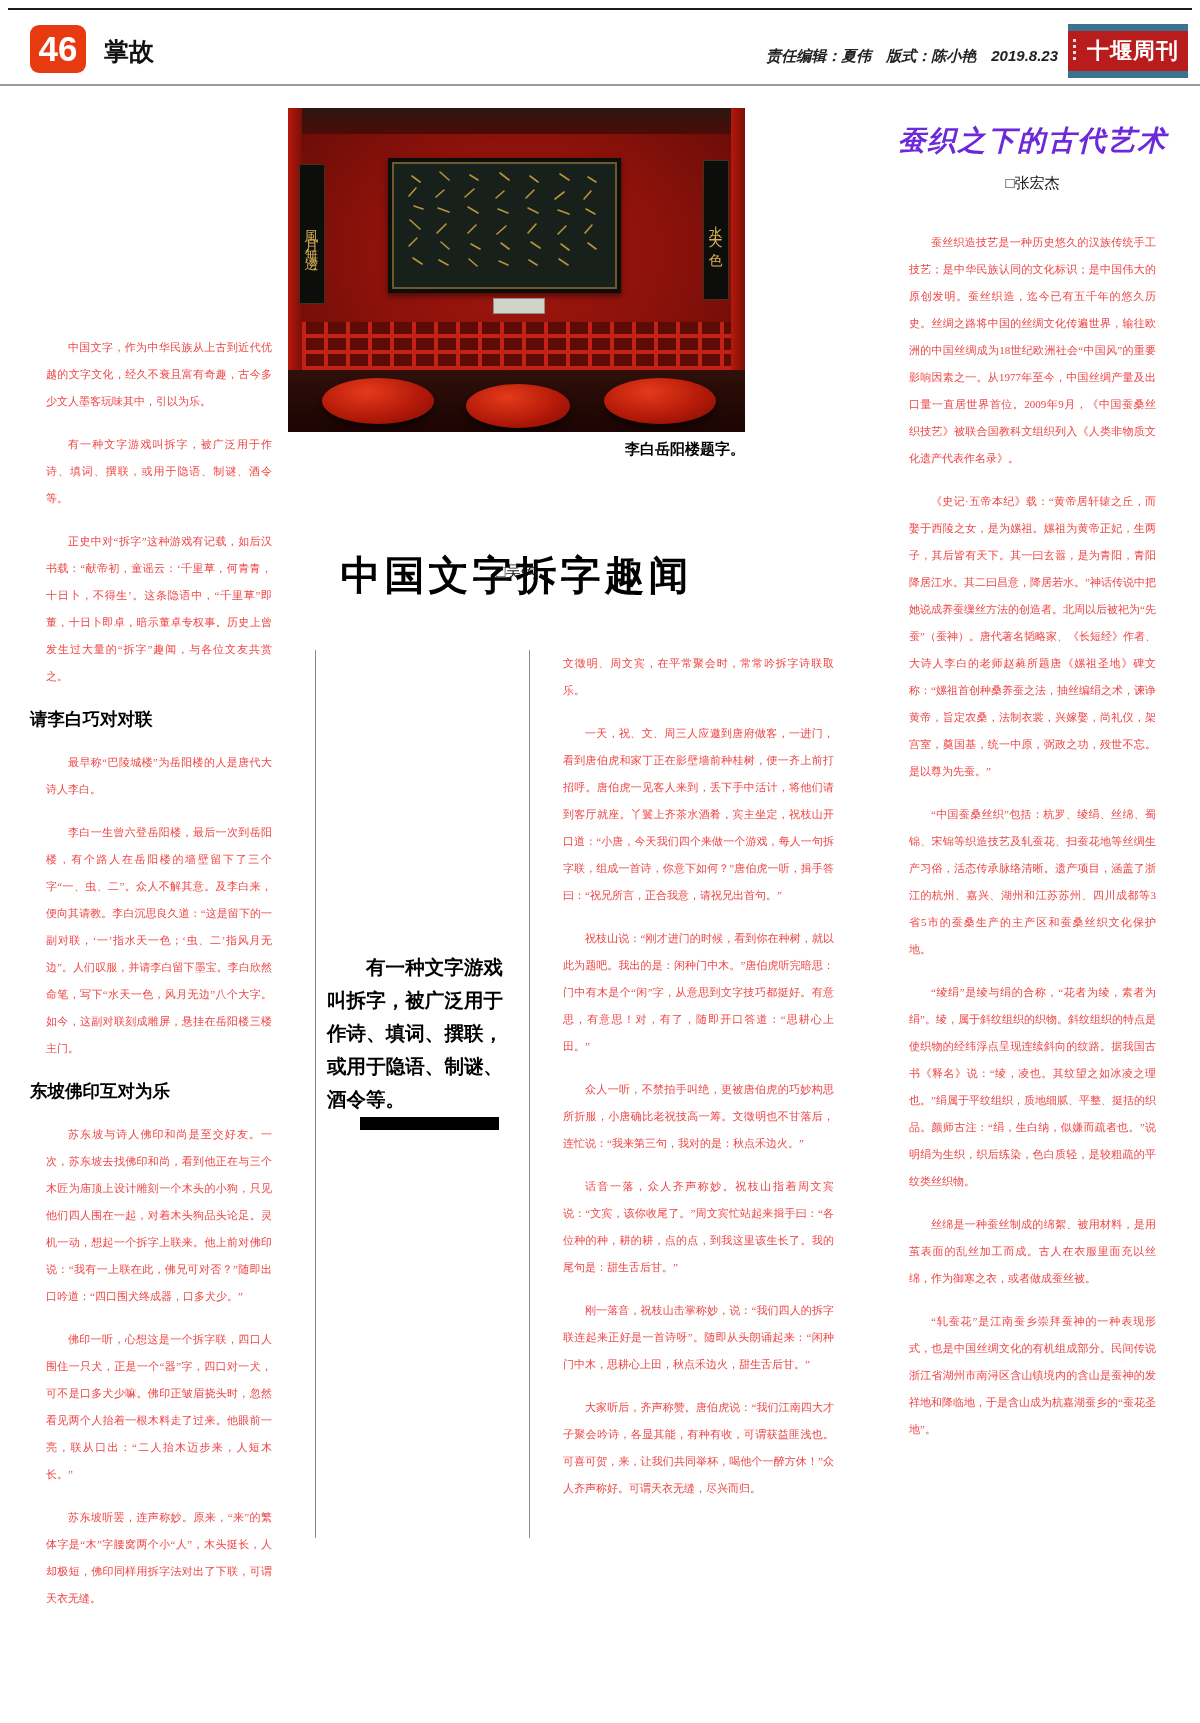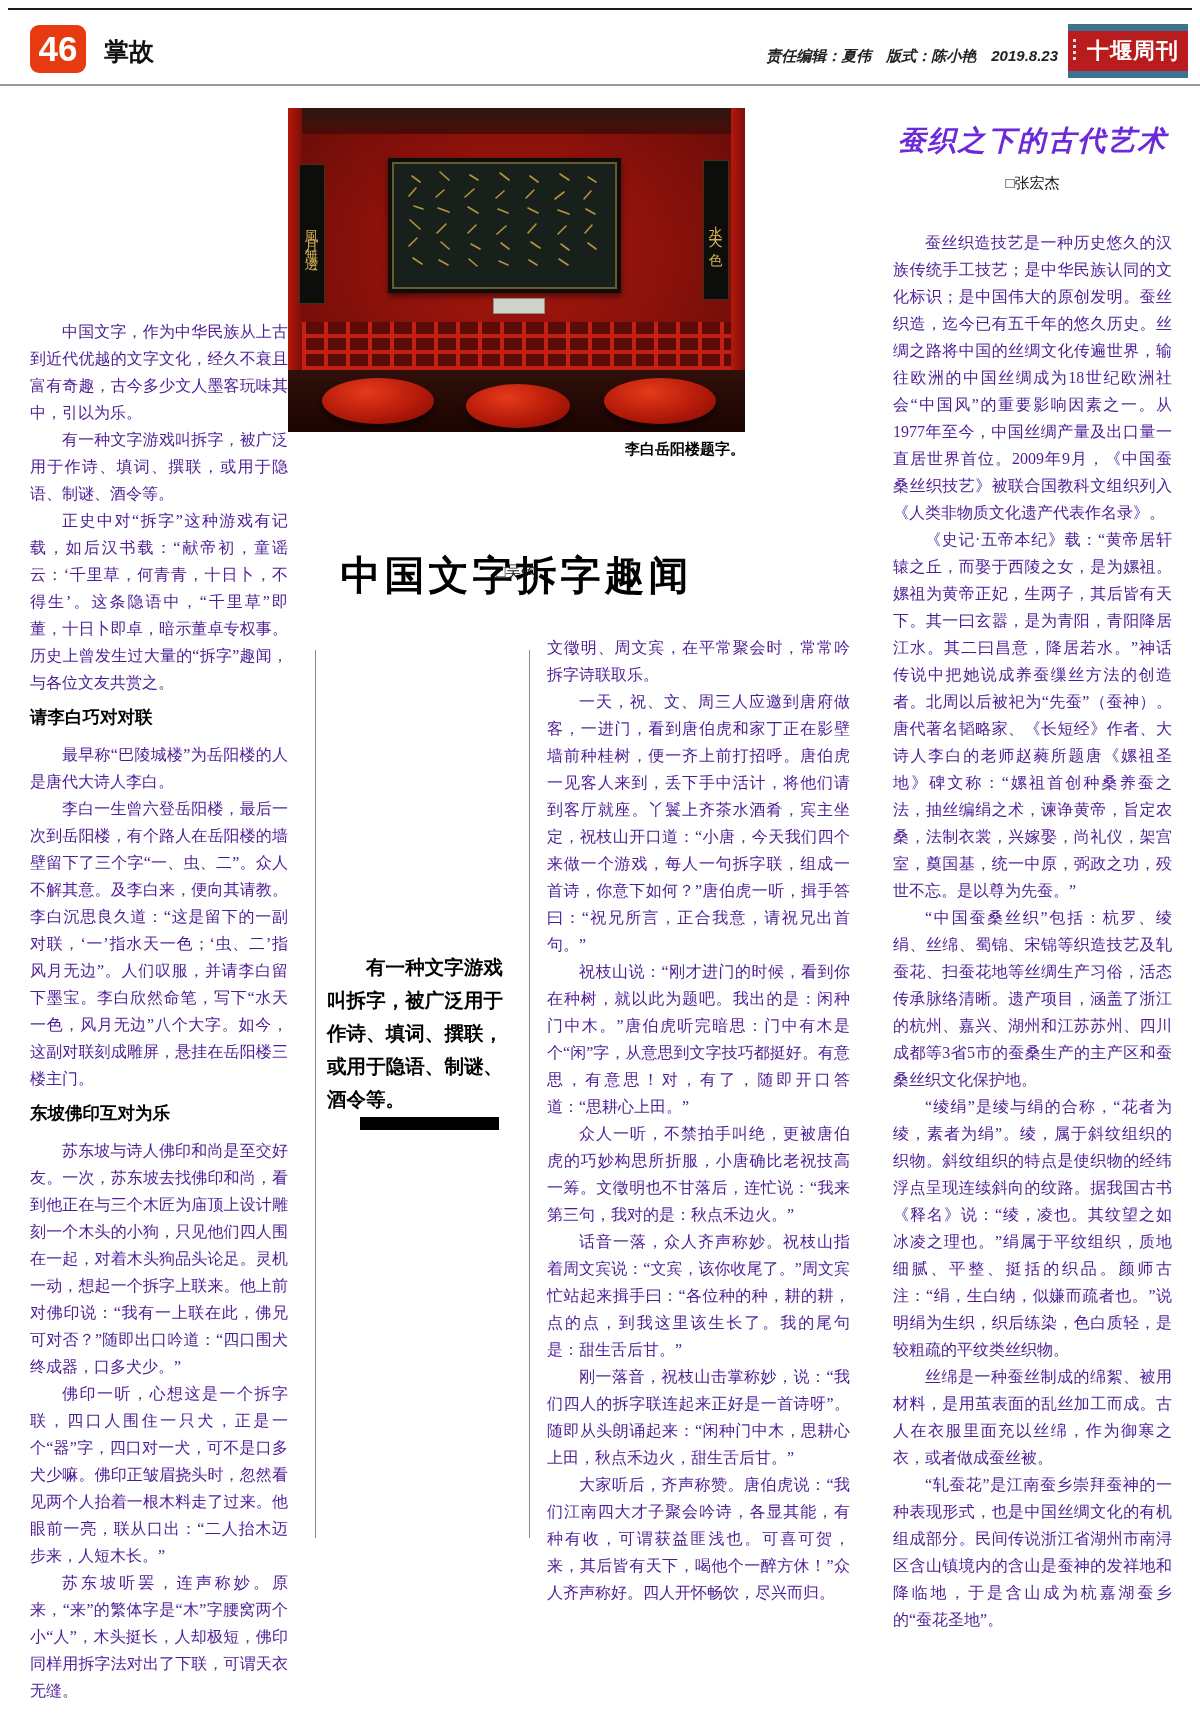--- a/index.html
+++ b/index.html
@@ -15,21 +15,21 @@
   .editor-line{position:absolute;right:142px;top:47px;font:italic bold 15px/18px "Liberation Sans",sans-serif;color:#222;}
   .masthead{position:absolute;left:1068px;top:24px;width:120px;height:54px;background:#b91c1c;
             border-top:7px solid #3d7290;border-bottom:7px solid #3d7290;box-sizing:border-box;}
   .masthead-text{position:absolute;left:14px;top:7px;right:4px;color:#fff;text-align:center;
                  font:bold 22px/26px "Liberation Serif",serif;letter-spacing:1px;}
   .masthead-micro{position:absolute;left:5px;top:8px;width:3px;height:24px;
                   background:repeating-linear-gradient(#fff 0 3px,transparent 3px 6px);opacity:.85;}
   .header-rule{position:absolute;left:0;top:84px;width:1200px;height:2px;background:#9b9b9b;}
 
   
-  .para{font-size:16px;line-height:27px;text-align:justify;text-indent:2em;margin:0;color:#4c1d95;}
+  .para{font-size:11px;line-height:27px;text-align:justify;text-indent:2em;margin:16px;color:#ef4444;}
   .subhead{font:bold 17.5px/27px "Liberation Sans",sans-serif;color:#000;
            margin:8px 0 10px 0;text-indent:0;text-align:left;}
   .no-indent{text-indent:0;}
 
   
   .col-left{position:absolute;left:30px;top:318px;width:258px;}
   .col-mid{position:absolute;left:547px;top:634px;width:303px;}
   .col-right{position:absolute;left:893px;top:122px;width:279px;}
 
   .right-title{text-align:center;font-family:"Liberation Serif",serif;font-weight:bold;
@@ -145,21 +145,21 @@
   <div class="quote-bar"></div>
 
   <div class="col-mid">
 
   <div class="para no-indent">文徵明、周文宾，在平常聚会时，常常吟拆字诗联取乐。</div>
       <div class="para">一天，祝、文、周三人应邀到唐府做客，一进门，看到唐伯虎和家丁正在影壁墙前种桂树，便一齐上前打招呼。唐伯虎一见客人来到，丢下手中活计，将他们请到客厅就座。丫鬟上齐茶水酒肴，宾主坐定，祝枝山开口道：“小唐，今天我们四个来做一个游戏，每人一句拆字联，组成一首诗，你意下如何？”唐伯虎一听，揖手答曰：“祝兄所言，正合我意，请祝兄出首句。”</div>
       <div class="para">祝枝山说：“刚才进门的时候，看到你在种树，就以此为题吧。我出的是：闲种门中木。”唐伯虎听完暗思：门中有木是个“闲”字，从意思到文字技巧都挺好。有意思，有意思！对，有了，随即开口答道：“思耕心上田。”</div>
       <div class="para">众人一听，不禁拍手叫绝，更被唐伯虎的巧妙构思所折服，小唐确比老祝技高一筹。文徵明也不甘落后，连忙说：“我来第三句，我对的是：秋点禾边火。”</div>
       <div class="para">话音一落，众人齐声称妙。祝枝山指着周文宾说：“文宾，该你收尾了。”周文宾忙站起来揖手曰：“各位种的种，耕的耕，点的点，到我这里该生长了。我的尾句是：甜生舌后甘。”</div>
       <div class="para">刚一落音，祝枝山击掌称妙，说：“我们四人的拆字联连起来正好是一首诗呀”。随即从头朗诵起来：“闲种门中木，思耕心上田，秋点禾边火，甜生舌后甘。”</div>
-      <div class="para">大家听后，齐声称赞。唐伯虎说：“我们江南四大才子聚会吟诗，各显其能，有种有收，可谓获益匪浅也。可喜可贺，来，其后皆有天下，喝他个一醉方休！”众人齐声称好。四人开怀畅饮，尽兴而归。</div>
+      <div class="para">大家听后，齐声称赞。唐伯虎说：“我们江南四大才子聚会吟诗，各显其能，有种有收，可谓获益匪浅也。可喜可贺，来，让我们共同举杯，喝他个一醉方休！”众人齐声称好。可谓天衣无缝，尽兴而归。</div>
     </div>
 
   <div class="col-right">
     <div class="right-title">蚕织之下的古代艺术</div>
     <div class="right-author">□张宏杰</div>
     <div class="right-paras">
 
     <div class="para">蚕丝织造技艺是一种历史悠久的汉族传统手工技艺；是中华民族认同的文化标识；是中国伟大的原创发明。蚕丝织造，迄今已有五千年的悠久历史。丝绸之路将中国的丝绸文化传遍世界，输往欧洲的中国丝绸成为18世纪欧洲社会“中国风”的重要影响因素之一。从1977年至今，中国丝绸产量及出口量一直居世界首位。2009年9月，《中国蚕桑丝织技艺》被联合国教科文组织列入《人类非物质文化遗产代表作名录》。</div>
         <div class="para">《史记·五帝本纪》载：“黄帝居轩辕之丘，而娶于西陵之女，是为嫘祖。嫘祖为黄帝正妃，生两子，其后皆有天下。其一曰玄嚣，是为青阳，青阳降居江水。其二曰昌意，降居若水。”神话传说中把她说成养蚕缫丝方法的创造者。北周以后被祀为“先蚕”（蚕神）。唐代著名韬略家、《长短经》作者、大诗人李白的老师赵蕤所题唐《嫘祖圣地》碑文称：“嫘祖首创种桑养蚕之法，抽丝编绢之术，谏诤黄帝，旨定农桑，法制衣裳，兴嫁娶，尚礼仪，架宫室，奠国基，统一中原，弼政之功，殁世不忘。是以尊为先蚕。”</div>
         <div class="para">“中国蚕桑丝织”包括：杭罗、绫绢、丝绵、蜀锦、宋锦等织造技艺及轧蚕花、扫蚕花地等丝绸生产习俗，活态传承脉络清晰。遗产项目，涵盖了浙江的杭州、嘉兴、湖州和江苏苏州、四川成都等3省5市的蚕桑生产的主产区和蚕桑丝织文化保护地。</div>

